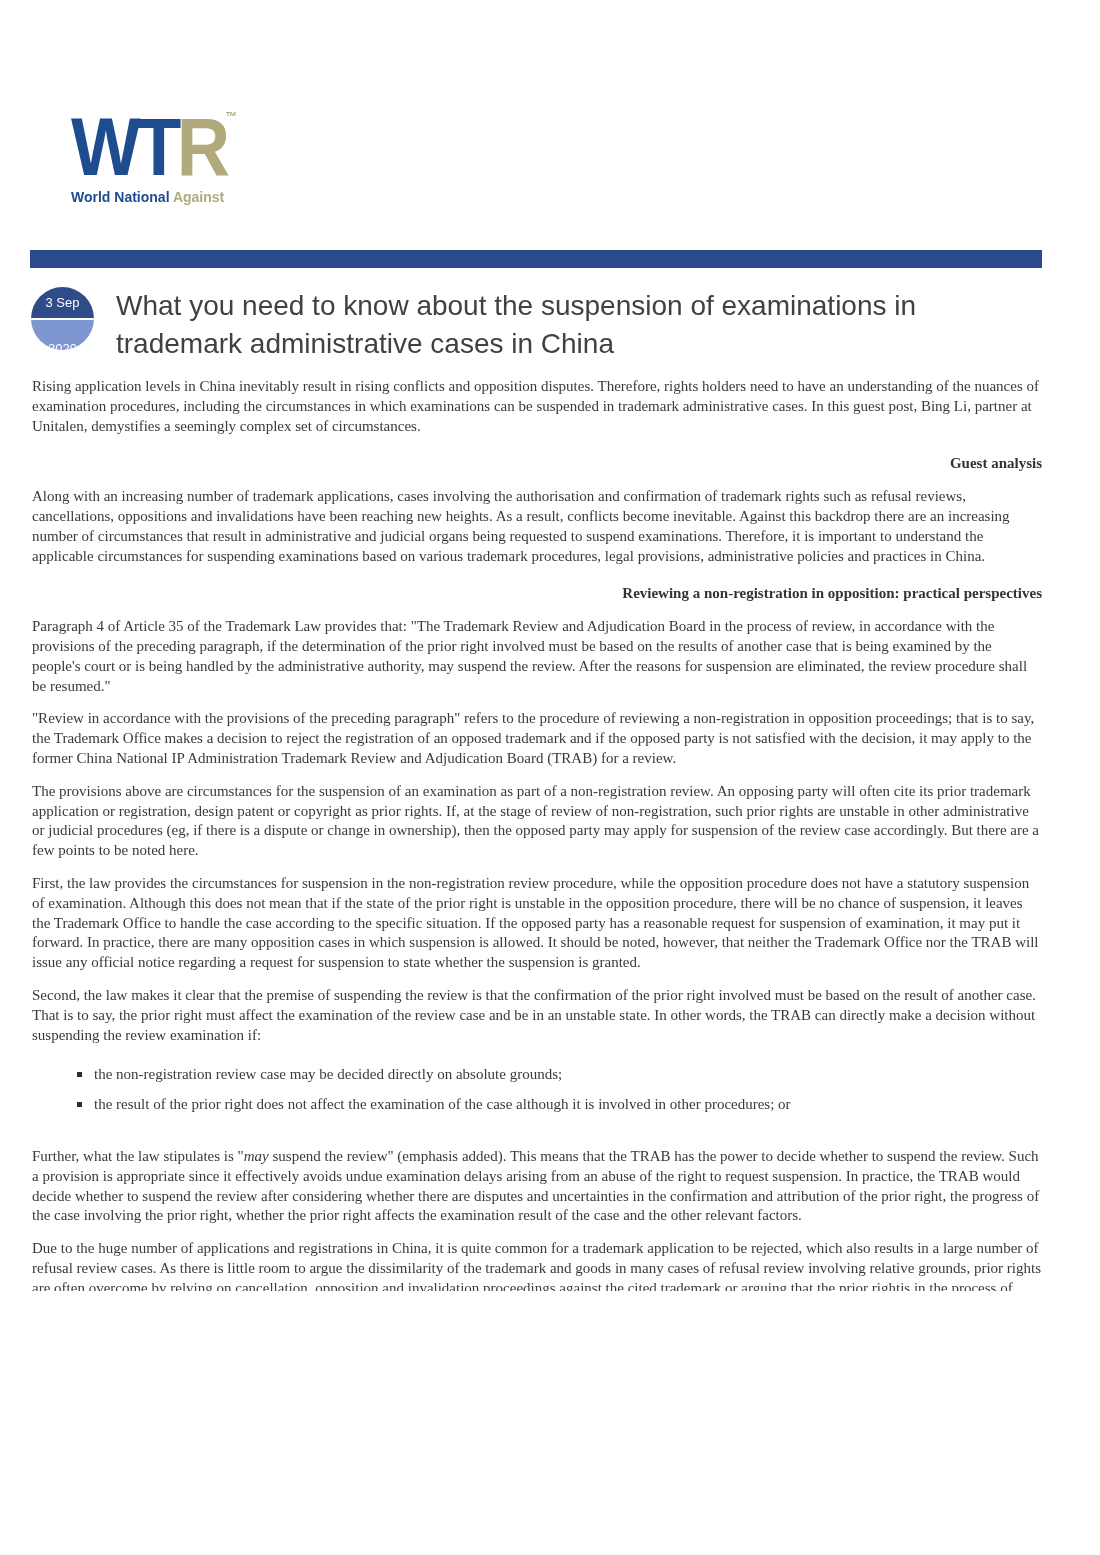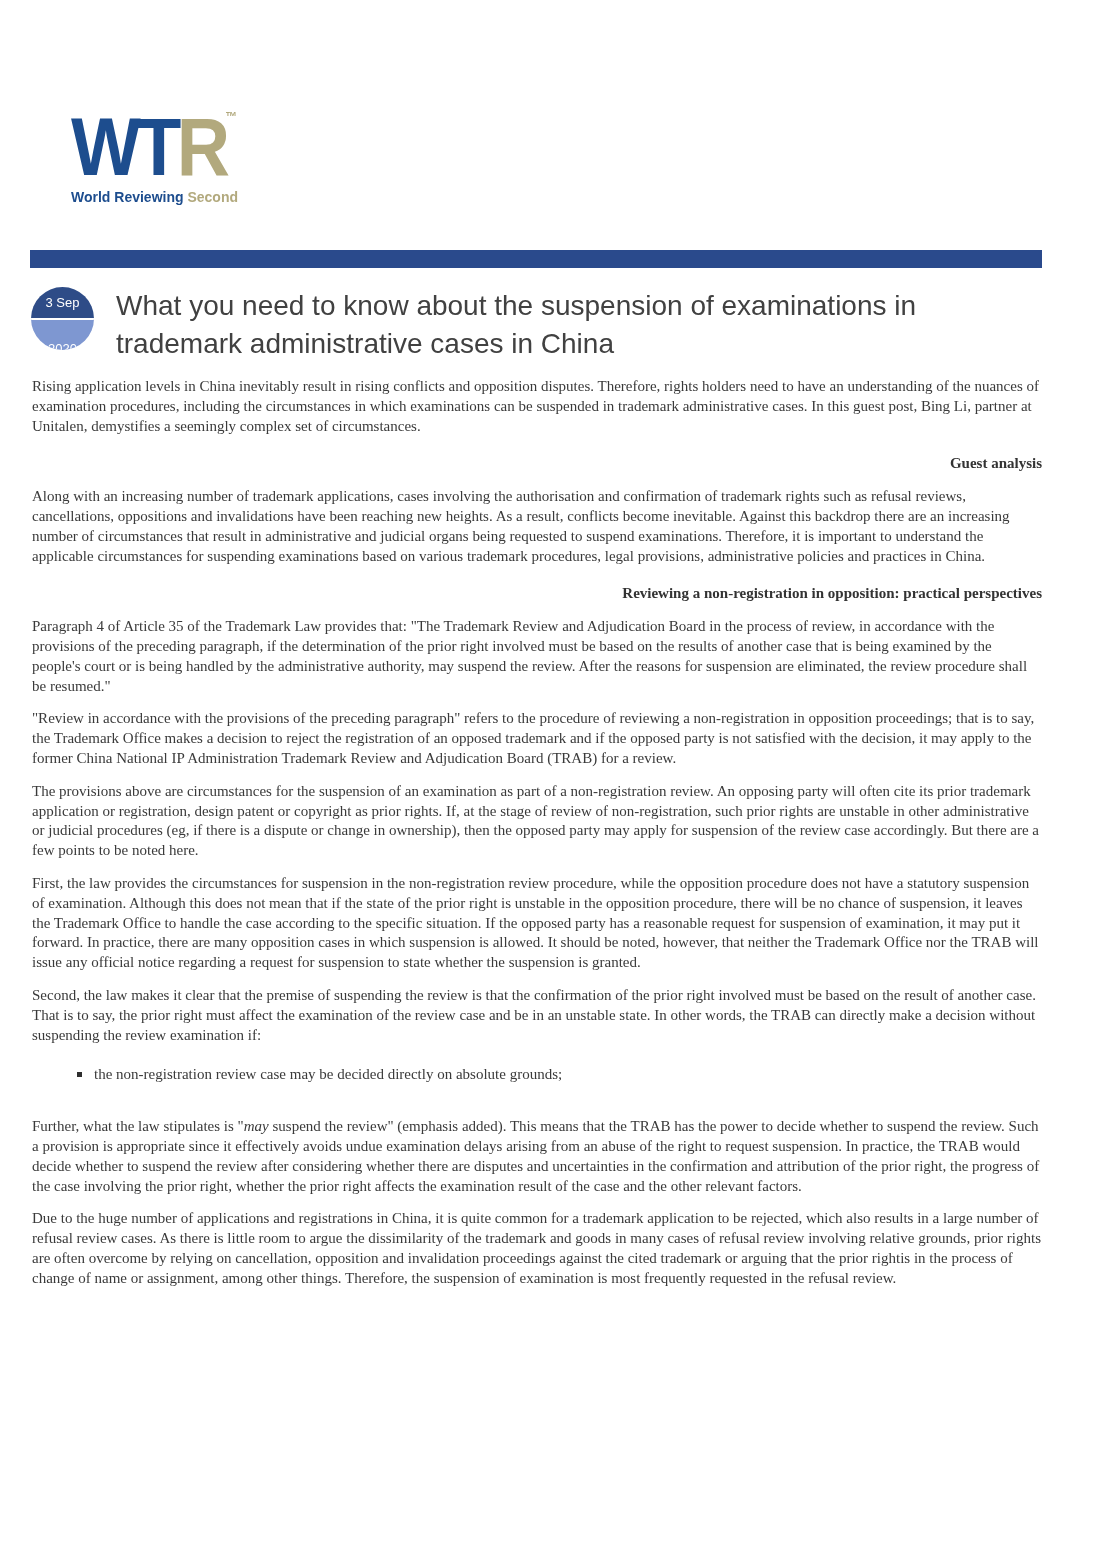--- a/index.html
+++ b/index.html
@@ -49,21 +49,21 @@
   .body li::before{content:"";position:absolute;left:-17px;top:7px;width:5px;height:5px;background:#2e2e2e;}
   .body em{font-style:italic;}
 </style>
 </head>
 <body>
 
 <div class="page">
 
   <header class="logo-block">
     <div class="logo-letters"><span class="wt">WT</span><span class="r">R</span><span class="tm">™</span></div>
-    <div class="logo-wordmark"><span class="wm-blue">World Reviewing</span> <span class="wm-tan">Second</span></div>
+    <div class="logo-wordmark"><span class="wm-blue">World National</span> <span class="wm-tan">Against</span></div>
   </header>
 
   <div class="divider-bar"></div>
 
   <div class="title-row">
     <div class="date-badge">
       <div class="badge-top">3 Sep</div>
       <div class="badge-bottom">2020</div>
     </div>
     <h1 class="title">
@@ -80,20 +80,21 @@
 
     <h2>Reviewing a non-registration in opposition: practical perspectives</h2>
     <p>Paragraph 4 of Article 35 of the Trademark Law provides that: "The Trademark Review and Adjudication Board in the process of review, in accordance with the provisions of the preceding paragraph, if the determination of the prior right involved must be based on the results of another case that is being examined by the people's court or is being handled by the administrative authority, may suspend the review. After the reasons for suspension are eliminated, the review procedure shall be resumed."</p>
     <p>"Review in accordance with the provisions of the preceding paragraph" refers to the procedure of reviewing a non-registration in opposition proceedings; that is to say, the Trademark Office makes a decision to reject the registration of an opposed trademark and if the opposed party is not satisfied with the decision, it may apply to the former China National IP Administration Trademark Review and Adjudication Board (TRAB) for a review.</p>
     <p>The provisions above are circumstances for the suspension of an examination as part of a non-registration review. An opposing party will often cite its prior trademark application or registration, design patent or copyright as prior rights. If, at the stage of review of non-registration, such prior rights are unstable in other administrative or judicial procedures (eg, if there is a dispute or change in ownership), then the opposed party may apply for suspension of the review case accordingly. But there are a few points to be noted here.</p>
     <p>First, the law provides the circumstances for suspension in the non-registration review procedure, while the opposition procedure does not have a statutory suspension of examination. Although this does not mean that if the state of the prior right is unstable in the opposition procedure, there will be no chance of suspension, it leaves the Trademark Office to handle the case according to the specific situation. If the opposed party has a reasonable request for suspension of examination, it may put it forward. In practice, there are many opposition cases in which suspension is allowed. It should be noted, however, that neither the Trademark Office nor the TRAB will issue any official notice regarding a request for suspension to state whether the suspension is granted.</p>
     <p>Second, the law makes it clear that the premise of suspending the review is that the confirmation of the prior right involved must be based on the result of another case. That is to say, the prior right must affect the examination of the review case and be in an unstable state. In other words, the TRAB can directly make a decision without suspending the review examination if:</p>
 
     <ul>
       <li>the non-registration review case may be decided directly on absolute grounds;</li>
+      <li>the result of the prior right does not affect the examination of the case although it is involved in other procedures; or</li>
     </ul>
 
     <p><span>Further, what the law stipulates is "</span><em>may</em><span> suspend the review" (emphasis added). This means that the TRAB has the power to decide whether to suspend the review. Such a provision is appropriate since it effectively avoids undue examination delays arising from an abuse of the right to request suspension. In practice, the TRAB would decide whether to suspend the review after considering whether there are disputes and uncertainties in the confirmation and attribution of the prior right, the progress of the case involving the prior right, whether the prior right affects the examination result of the case and the other relevant factors.</span></p>
 
 
     <p>Due to the huge number of applications and registrations in China, it is quite common for a trademark application to be rejected, which also results in a large number of refusal review cases. As there is little room to argue the dissimilarity of the trademark and goods in many cases of refusal review involving relative grounds, prior rights are often overcome by relying on cancellation, opposition and invalidation proceedings against the cited trademark or arguing that the prior rightis in the process of change of name or assignment, among other things. Therefore, the suspension of examination is most frequently requested in the refusal review.</p>
   </main>
 
 </div>
 

